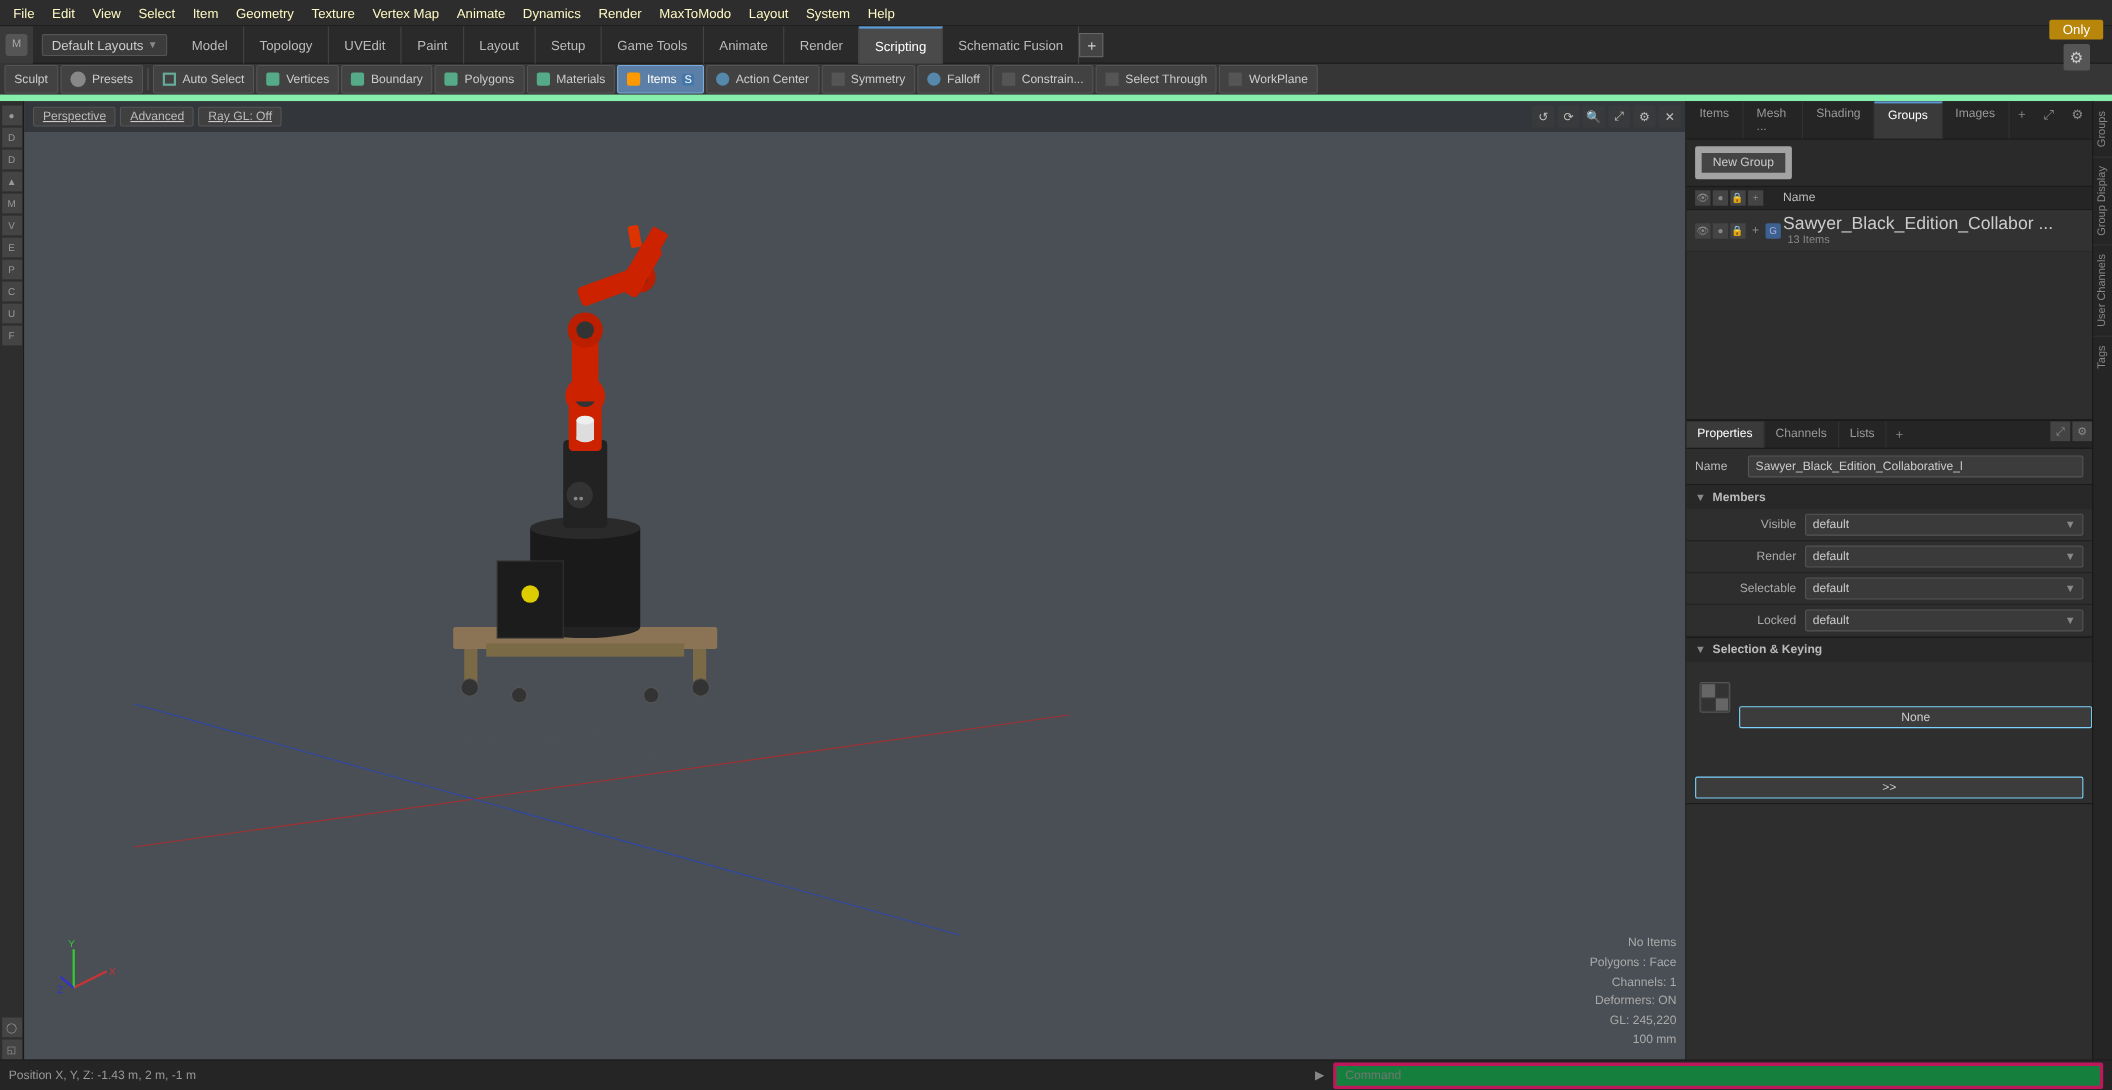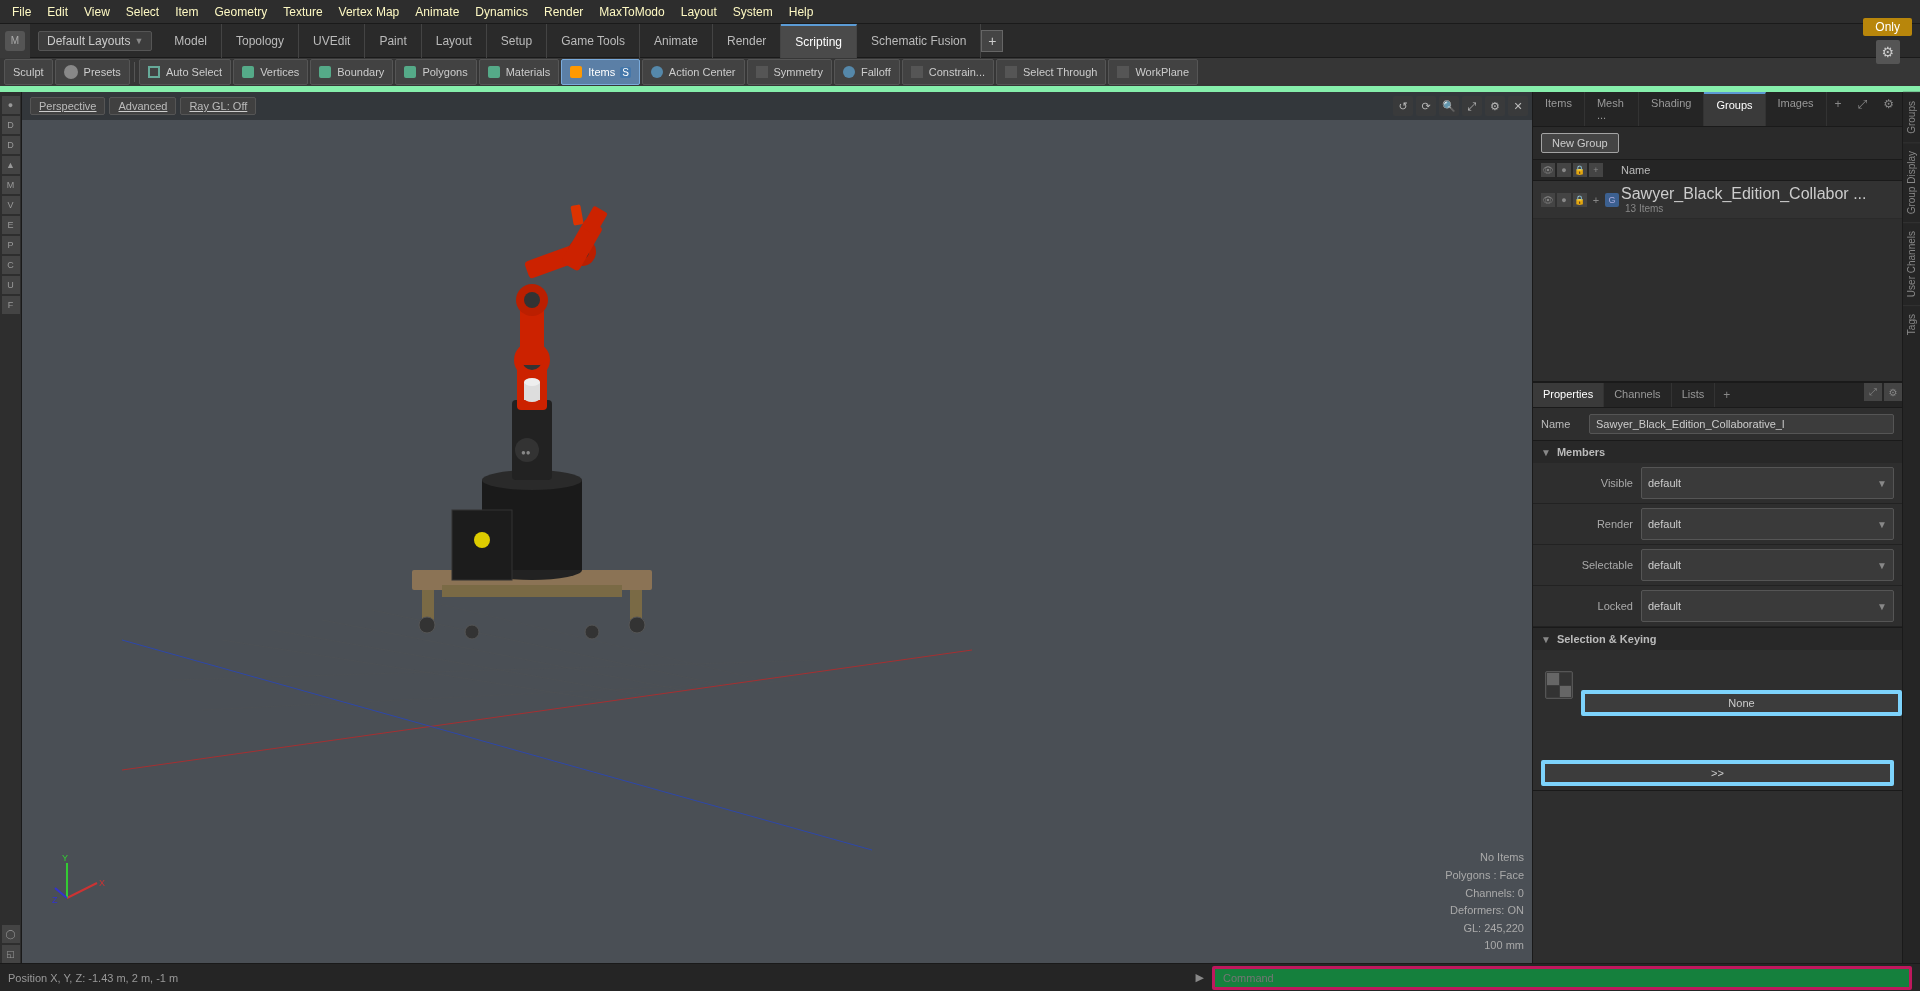--- a/index.html
+++ b/index.html
@@ -51,21 +51,21 @@
     .right-panel { width: 370px; background: #2e2e2e; border-left: 1px solid #1a1a1a; display: flex; flex-direction: column; }
 
     
     .groups-tabs { display: flex; background: #252525; border-bottom: 1px solid #1a1a1a; }
     .groups-tab { padding: 5px 12px; font-size: 11px; color: #999; cursor: pointer; border-right: 1px solid #333; }
     .groups-tab.active { background: #3a3a3a; color: #fff; border-top: 2px solid #5b9bd5; }
     .groups-tab-plus { padding: 5px 8px; color: #888; cursor: pointer; }
     .groups-tab-expand { margin-left: auto; padding: 5px 8px; color: #888; cursor: pointer; }
 
     .groups-header { display: flex; align-items: center; padding: 6px 8px; background: #2a2a2a; border-bottom: 1px solid #1a1a1a; }
-    .groups-header-btn { padding: 3px 10px; background: #444; border: 1px solid #a3a3a3; color: #ccc; font-size: 11px; cursor: pointer; border-radius: 2px; }
+    .groups-header-btn { padding: 3px 10px; background: #444; border: 6px solid #a3a3a3; color: #ccc; font-size: 11px; cursor: pointer; border-radius: 2px; }
 
     .groups-col-header { display: flex; align-items: center; background: #252525; padding: 3px 8px; border-bottom: 1px solid #1a1a1a; }
     .groups-col-icons { display: flex; align-items: center; gap: 2px; width: 80px; }
     .col-icon { width: 14px; height: 14px; background: #444; display: flex; align-items: center; justify-content: center; font-size: 9px; color: #888; }
     .groups-col-name { flex: 1; color: #bbb; font-size: 11px; }
 
     .groups-item { display: flex; align-items: center; background: #323232; border-bottom: 1px solid #2a2a2a; padding: 4px 8px; cursor: pointer; }
     .groups-item-icons { display: flex; align-items: center; gap: 2px; width: 80px; }
     .groups-item-icon { width: 14px; height: 14px; background: #3c6090; display: flex; align-items: center; justify-content: center; font-size: 9px; color: #aad; border-radius: 2px; }
     .groups-item-vis { width: 14px; height: 14px; background: #444; display: flex; align-items: center; justify-content: center; font-size: 9px; color: #888; }
@@ -86,28 +86,28 @@
     .props-name-label { color: #bbb; font-size: 11px; margin-right: 8px; width: 40px; }
     .props-name-input { flex: 1; background: #3c3c3c; border: 1px solid #555; color: #ccc; padding: 3px 6px; font-size: 11px; border-radius: 2px; }
 
     .props-section { border-bottom: 1px solid #1a1a1a; }
     .props-section-header { display: flex; align-items: center; padding: 5px 8px; background: #282828; cursor: pointer; }
     .props-section-arrow { color: #888; margin-right: 6px; font-size: 10px; }
     .props-section-title { color: #bbb; font-size: 11px; font-weight: bold; }
 
     .props-row { display: flex; align-items: center; padding: 4px 8px 4px 20px; border-bottom: 1px solid #222; }
     .props-row-label { color: #aaa; font-size: 11px; margin-right: 8px; text-align: right; flex: 0 0 80px; }
-    .props-dropdown { flex: 1; background: #3a3a3a; border: 1px solid #555; color: #ccc; padding: 3px 6px; font-size: 11px; display: flex; align-items: center; justify-content: space-between; cursor: pointer; border-radius: 2px; height: 32px; }
+    .props-dropdown { flex: 1; background: #3a3a3a; border: 1px solid #555; color: #ccc; padding: 3px 6px; font-size: 11px; display: flex; align-items: center; justify-content: space-between; cursor: pointer; border-radius: 2px; height: 20px; }
     .props-dropdown-arrow { color: #888; font-size: 10px; }
     .sk-row { display: flex; align-items: center; gap: 8px; padding: 4px 0 4px 12px; }
     .sk-icon { width: 28px; height: 28px; background: #3c3c3c; border: 1px solid #555; display: flex; align-items: center; justify-content: center; cursor: pointer; border-radius: 2px; }
     .sk-grid { display: grid; grid-template-columns: 1fr 1fr; gap: 1px; width: 24px; height: 24px; }
     .sk-cell { background: #666; }
     .sk-cell.dark { background: #333; }
-    .sk-btn { flex: 1; background: #3c3c3c; border: 4px solid #7dd3fc; color: #ccc; padding: 3px 8px; font-size: 11px; cursor: pointer; border-radius: 2px; text-align: center; margin-top: 36px; }
+    .sk-btn { flex: 1; background: #3c3c3c; border: 1px solid #7dd3fc; color: #ccc; padding: 3px 8px; font-size: 11px; cursor: pointer; border-radius: 2px; text-align: center; margin-top: 36px; }
     .sk-btn.dimmed { background: #2e2e2e; color: #666; }
 
     
     .right-labels { display: flex; flex-direction: column; background: #252525; border-left: 1px solid #1a1a1a; }
     .right-label { writing-mode: vertical-rl; text-orientation: mixed; transform: rotate(180deg); padding: 8px 3px; font-size: 10px; color: #888; cursor: pointer; border-bottom: 1px solid #333; }
 
     
     .status-bar { display: flex; align-items: center; background: #252525; height: 28px; border-top: 1px solid #1a1a1a; padding: 0 8px; font-size: 11px; color: #999; }
     .status-left { flex: 1; }
     .status-right { display: flex; align-items: center; gap: 4px; flex: 1; justify-content: flex-end; }
@@ -335,21 +335,21 @@
         <text x="47" y="33" fill="#cc3333" font-size="9">X</text>
         <line x1="15" y1="45" x2="15" y2="10" stroke="#33cc33" stroke-width="2"></line>
         <text x="10" y="8" fill="#33cc33" font-size="9">Y</text>
         <line x1="15" y1="45" x2="3" y2="35" stroke="#3333cc" stroke-width="2"></line>
         <text x="0" y="50" fill="#3333cc" font-size="9">Z</text>
       </svg>
 
       <div class="info-overlay">
         <div>No Items</div>
         <div>Polygons : Face</div>
-        <div>Channels: 0</div>
+        <div>Channels: 1</div>
         <div>Deformers: ON</div>
         <div>GL: 245,220</div>
         <div>100 mm</div>
       </div>
     </div>
   </div>
 
   <div class="right-panel">
 
     <div class="groups-area">

